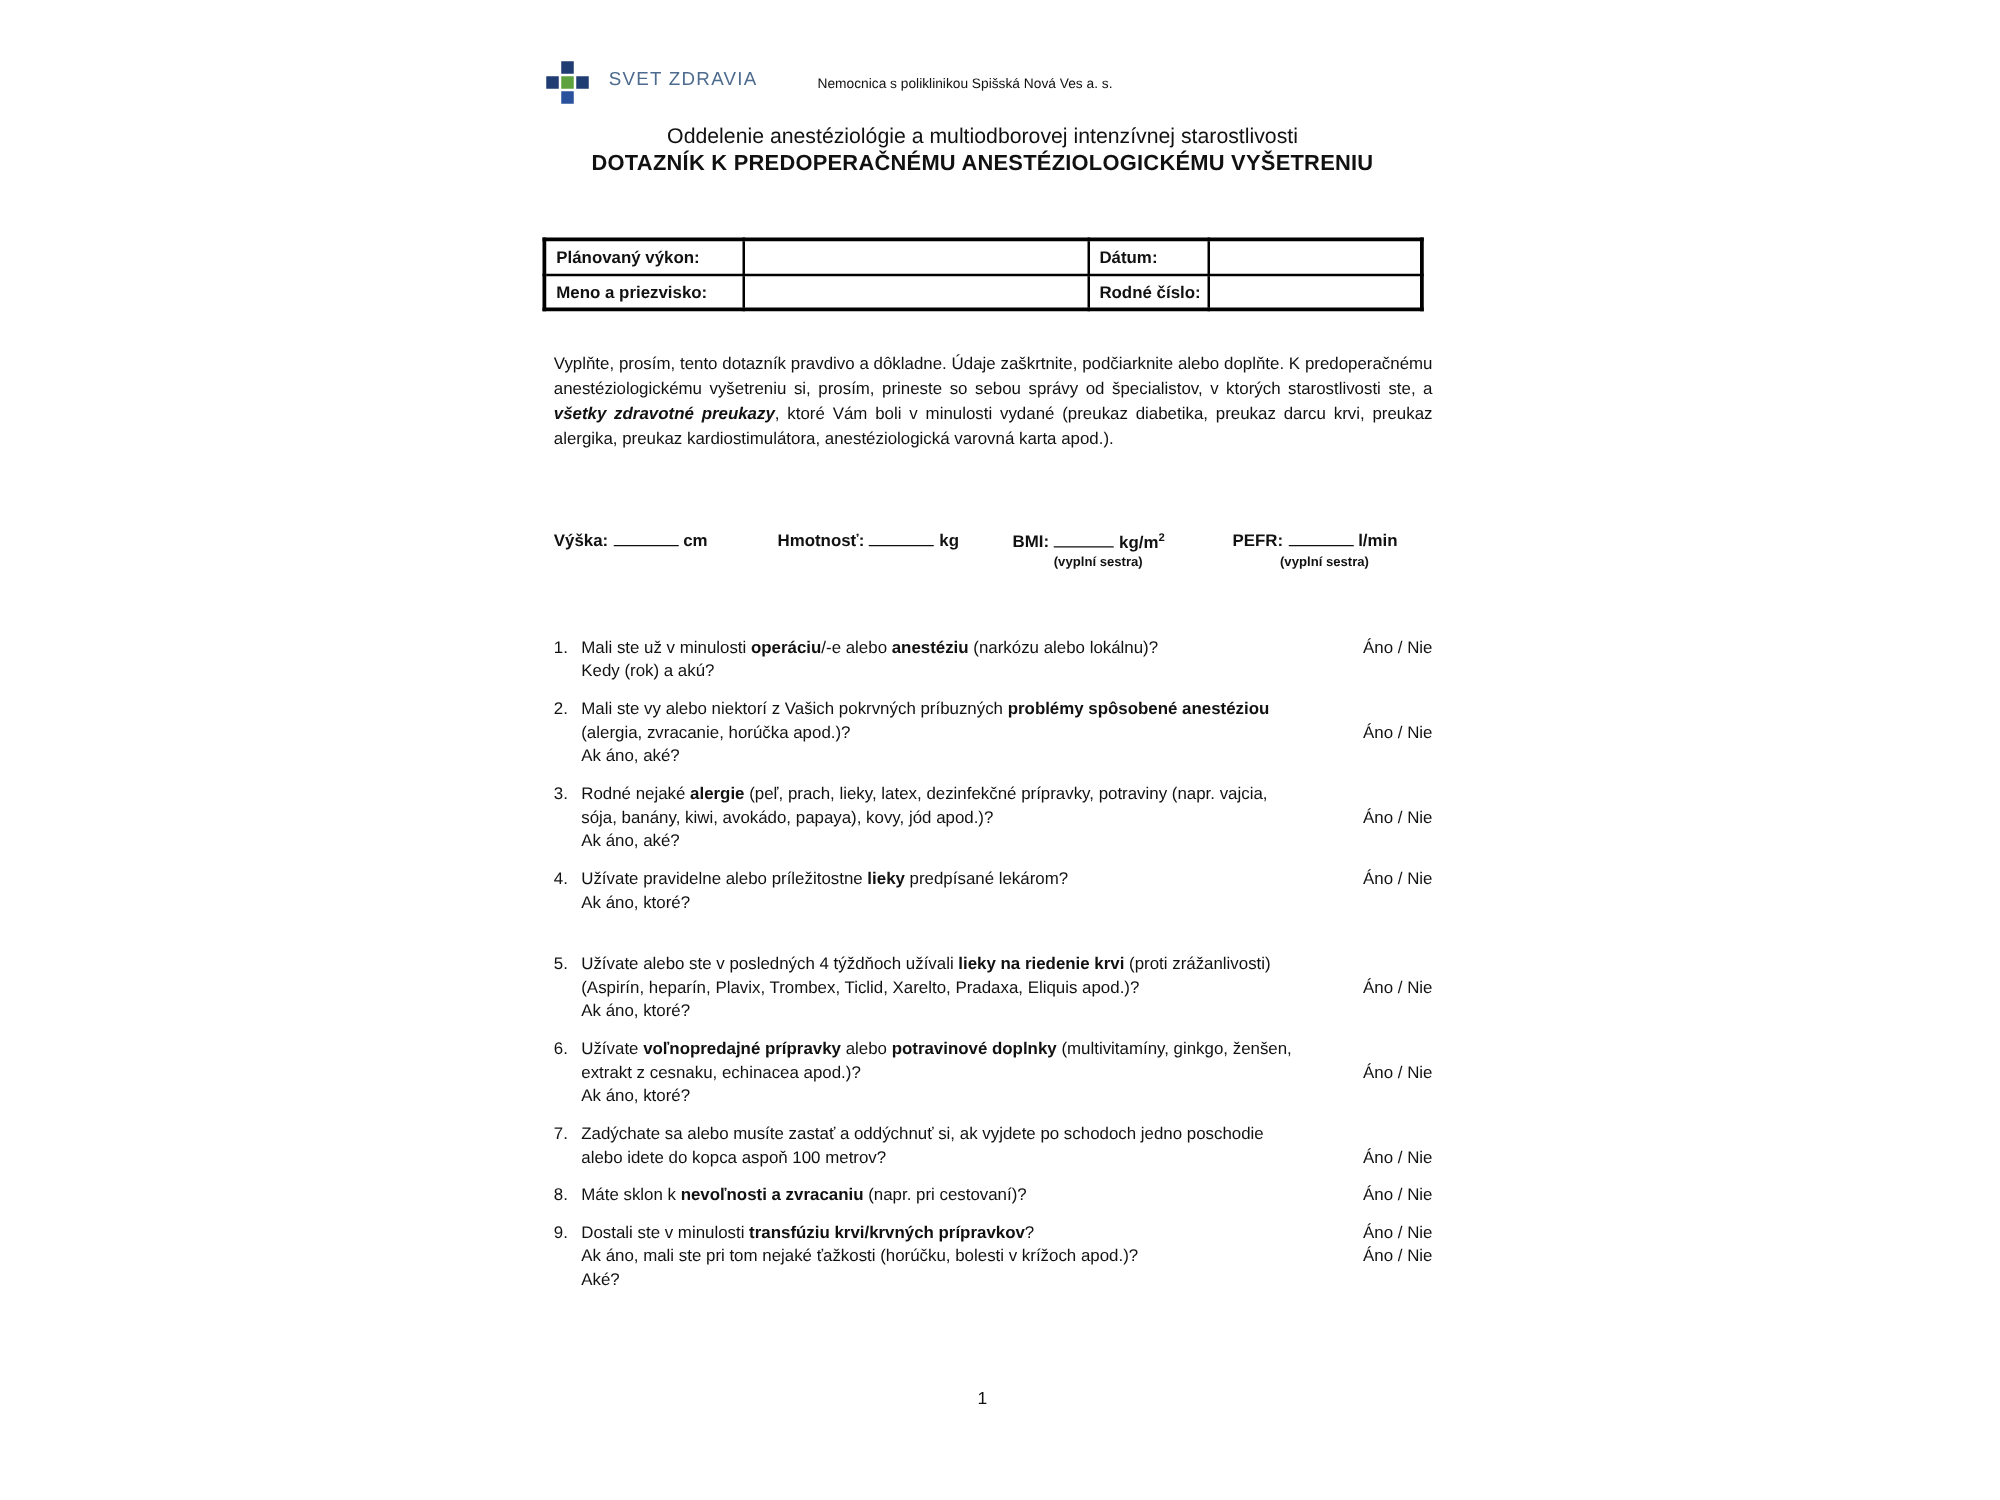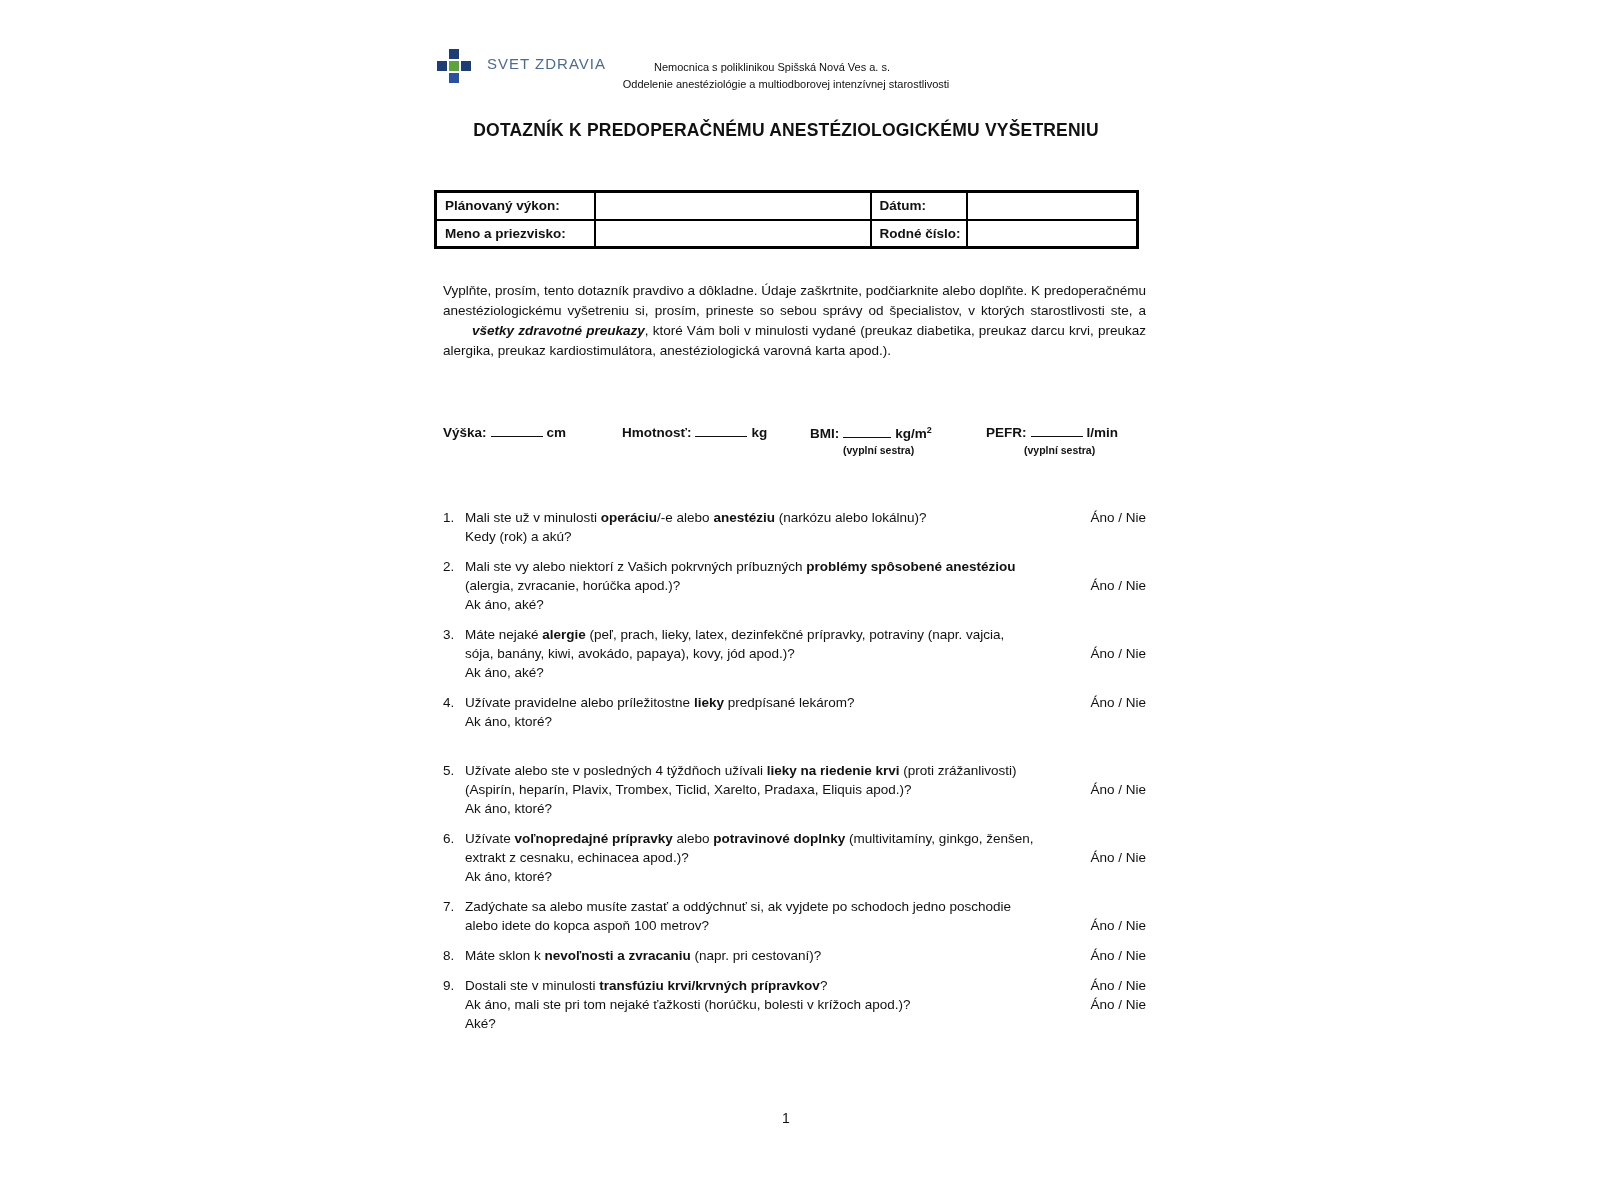--- a/index.html
+++ b/index.html
@@ -12,35 +12,35 @@
   .logo-icon i { position:absolute; width:10px; height:10px; display:block; }
   .sq-top    { left:12px; top:0;    background:#1f3d72; }
   .sq-left   { left:0;    top:12px; background:#1f3d72; }
   .sq-center { left:12px; top:12px; background:#5da23e; }
   .sq-right  { left:24px; top:12px; background:#1f3d72; }
   .sq-bottom { left:12px; top:24px; background:#2a519b; }
   .logo-text { position:absolute; left:487px; top:55px; font-size:15px; letter-spacing:1px;
                color:#4d6b8e; }
   .hdr-line { position:absolute; left:434px; width:704px; text-align:center; }
   .org1 { top:61px; font-size:11px; transform:translateX(-14px); }
-  .org2 { top:78px; font-size:11px; }
+  .org2 { top:99px; font-size:17px; }
   .doc-title { top:120px; font-size:17.5px; font-weight:bold; letter-spacing:0.2px; }
 
   
   .info-table { position:absolute; left:434px; top:190px; border-collapse:collapse;
                 table-layout:fixed; width:702px; }
   .info-table td { border:2px solid #000; height:28px; font-size:13.5px;
                    padding:0 0 0 8px; vertical-align:middle; }
   .info-table { border:3px solid #000; }
   .info-table .lbl { font-weight:bold; }
 
   
   .intro { position:absolute; left:443px; top:281px; width:703px; font-size:13.5px;
            line-height:20px; text-align:justify; }
-  .intro .emph { font-weight:bold; font-style:italic;margin-left:29px; }
+  .intro .emph { font-weight:bold; font-style:italic; }
 
   
   .meas-row { position:absolute; left:0; top:424px; width:1600px; height:40px; font-weight:bold;padding-left:16px; }
   .meas { position:absolute; top:0; font-size:13.5px; white-space:nowrap; }
   .mblank { display:inline-block; width:52px; height:13px; border-bottom:1.8px solid #111;
             margin:0 4px; }
   .mblank.narrow { width:48px; }
   .mnote { position:absolute; top:20px; font-size:10.5px; font-weight:bold; }
   sup { font-size:9px; vertical-align:super; }
 
@@ -123,21 +123,21 @@
       <div class="qbody">
         <div class="qline"><span>Mali ste vy alebo niektorí z Vašich pokrvných príbuzných  </span><span class="b">problémy spôsobené anestéziou</span></div>
         <div class="qline"><span>(alergia, zvracanie, horúčka apod.)?</span><span class="answer">Áno / Nie</span></div>
         <div class="qline"><span>Ak áno, aké?</span></div>
       </div>
     </div>
 
     <div class="question">
       <div class="qnum">3.</div>
       <div class="qbody">
-        <div class="qline"><span>Máte nejaké </span><span class="b">alergie</span><span> (peľ, prach, lieky, latex, dezinfekčné prípravky, potraviny (napr. vajcia,</span></div>
+        <div class="qline"><span>Rodné nejaké </span><span class="b">alergie</span><span> (peľ, prach, lieky, latex, dezinfekčné prípravky, potraviny (napr. vajcia,</span></div>
         <div class="qline"><span>sója, banány, kiwi, avokádo, papaya), kovy, jód apod.)?</span><span class="answer">Áno / Nie</span></div>
         <div class="qline"><span>Ak áno, aké?</span></div>
       </div>
     </div>
 
     <div class="question">
       <div class="qnum">4.</div>
       <div class="qbody">
         <div class="qline"><span>Užívate pravidelne alebo príležitostne </span><span class="b">lieky</span><span> predpísané lekárom?</span><span class="answer">Áno / Nie</span></div>
         <div class="qline"><span>Ak áno, ktoré?</span></div>

